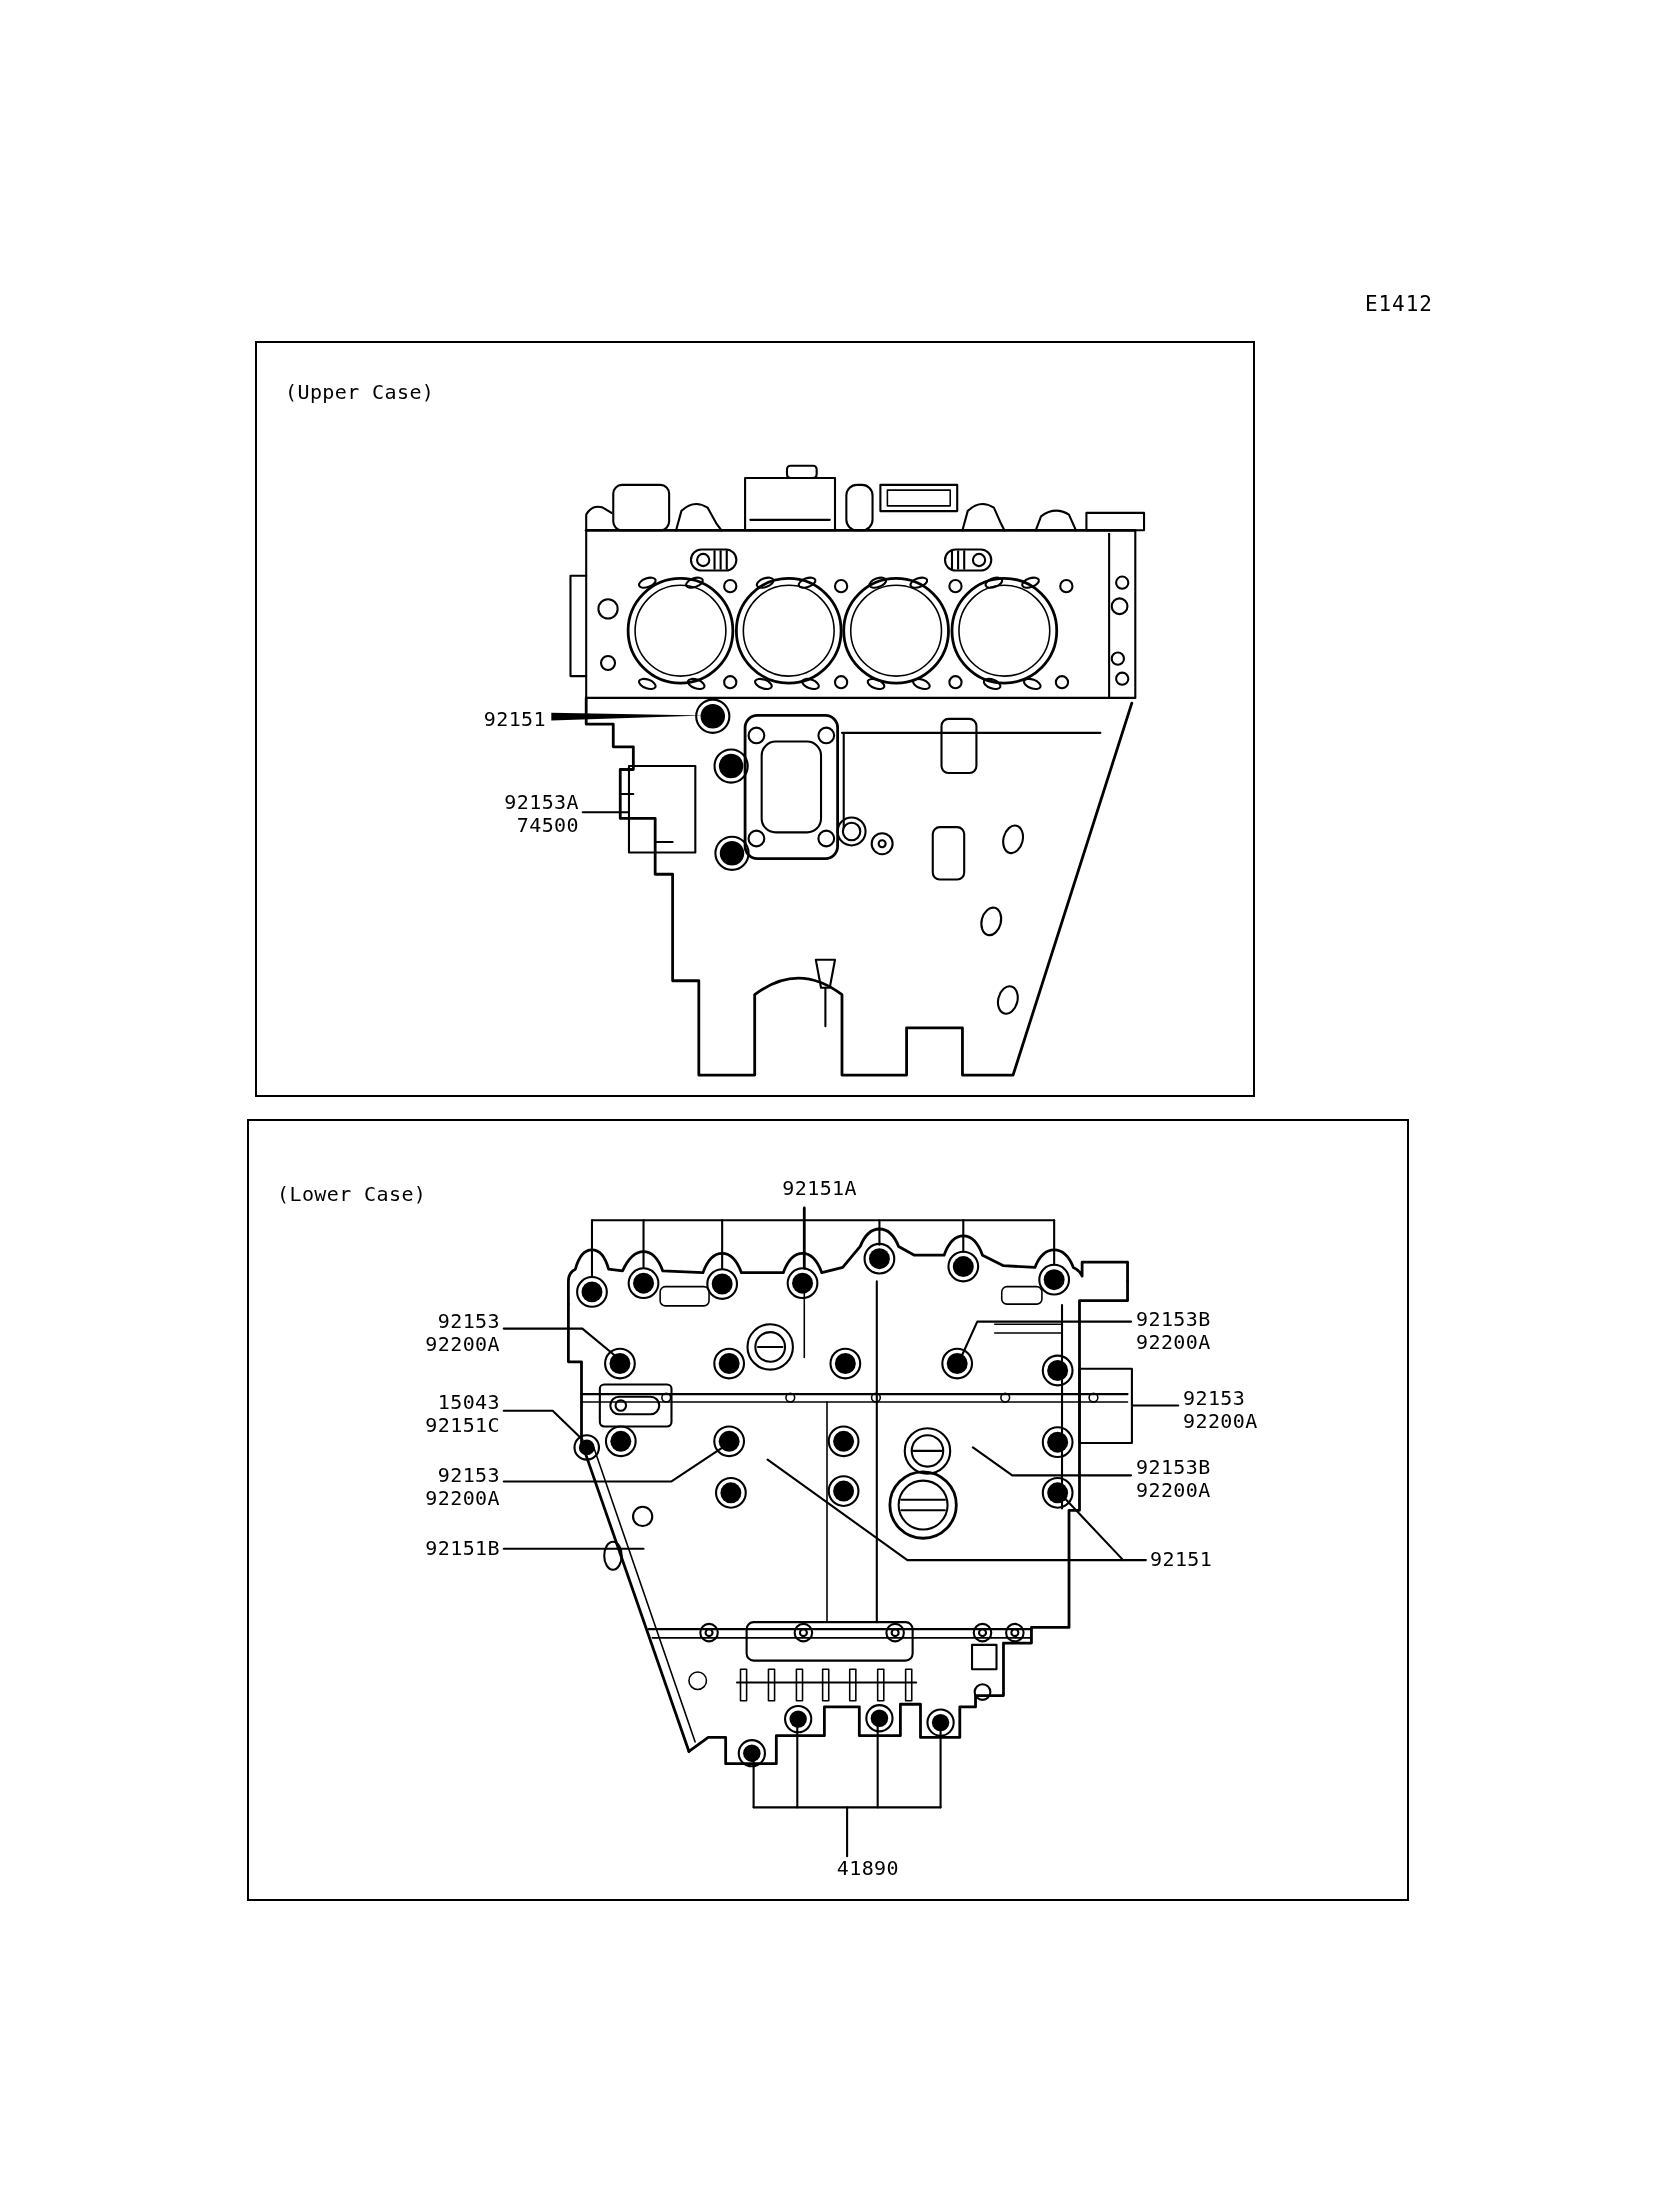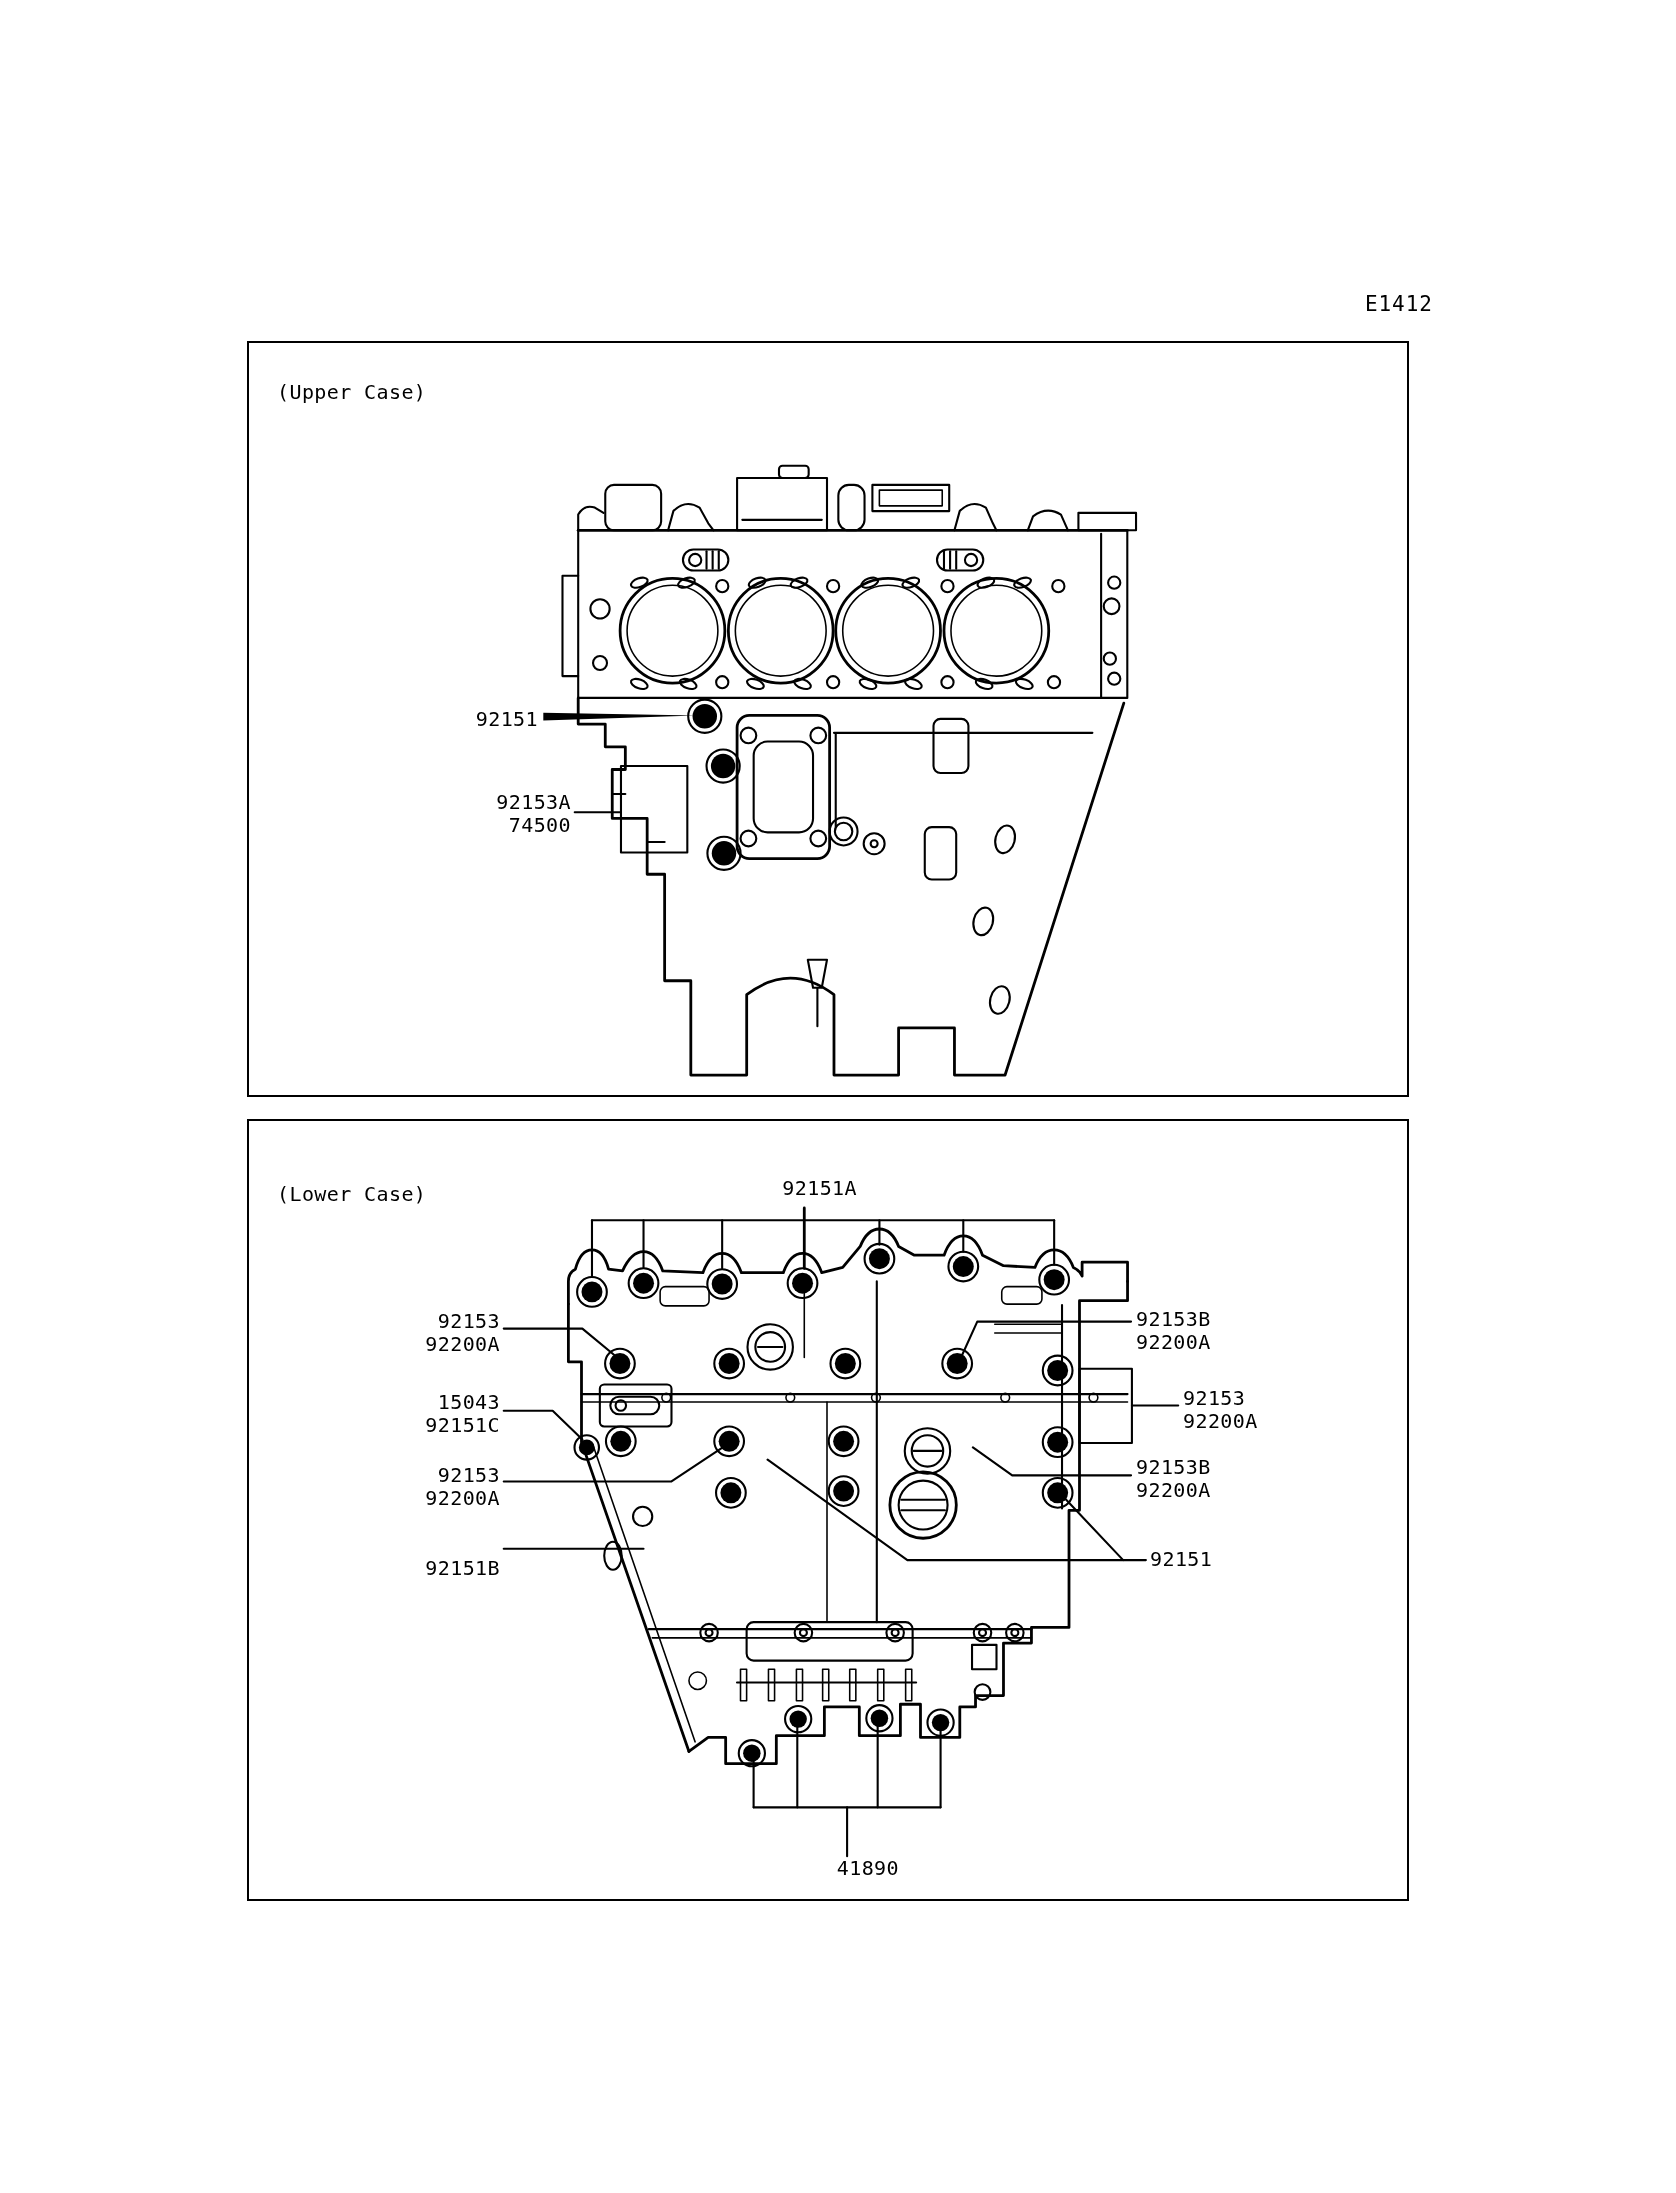--- a/index.html
+++ b/index.html
@@ -16,21 +16,21 @@
   .thin{stroke-width:1.8;}
   .fillb{fill:#000;stroke:none;}
 </style>
 </head>
 <body>
 
 <div class="page">
 
   <div class="code" style="left:1365px;top:292px;">E1412</div>
 
-  <div class="panel" style="left:247px;top:341px;width:1162px;height:756px;">
+  <div class="panel" style="left:255px;top:341px;width:1000px;height:756px;">
 
     <svg width="1162" height="756" viewBox="283 390 1330 866">
       <g class="ln">
 
         <path class="thick" d="M663,608 L1292,608"></path>
         <path d="M663,608 L663,800 L1292,800 L1292,608"></path>
         <path d="M645,660 L663,660 M645,660 L645,775 L663,775"></path>
         <path d="M1262,612 L1262,800"></path>
         <circle cx="1277" cy="668" r="7"></circle>
           <circle cx="1277" cy="778" r="7"></circle>
@@ -323,21 +323,21 @@
     <div class="lbl right" style="left:155px;top:270px;width:96px;">
       <div>15043</div>
       <div>92151C</div>
     </div>
 
     <div class="lbl right" style="left:155px;top:343px;width:96px;">
       <div>92153</div>
       <div>92200A</div>
     </div>
 
-    <div class="lbl right" style="left:155px;top:436px;width:96px;">
+    <div class="lbl right" style="left:155px;top:416px;width:96px;">
       <div>92151B</div>
     </div>
 
     <div class="lbl" style="left:887px;top:187px;">
       <div>92153B</div>
       <div>92200A</div>
     </div>
 
     <div class="lbl" style="left:934px;top:266px;">
       <div>92153</div>

